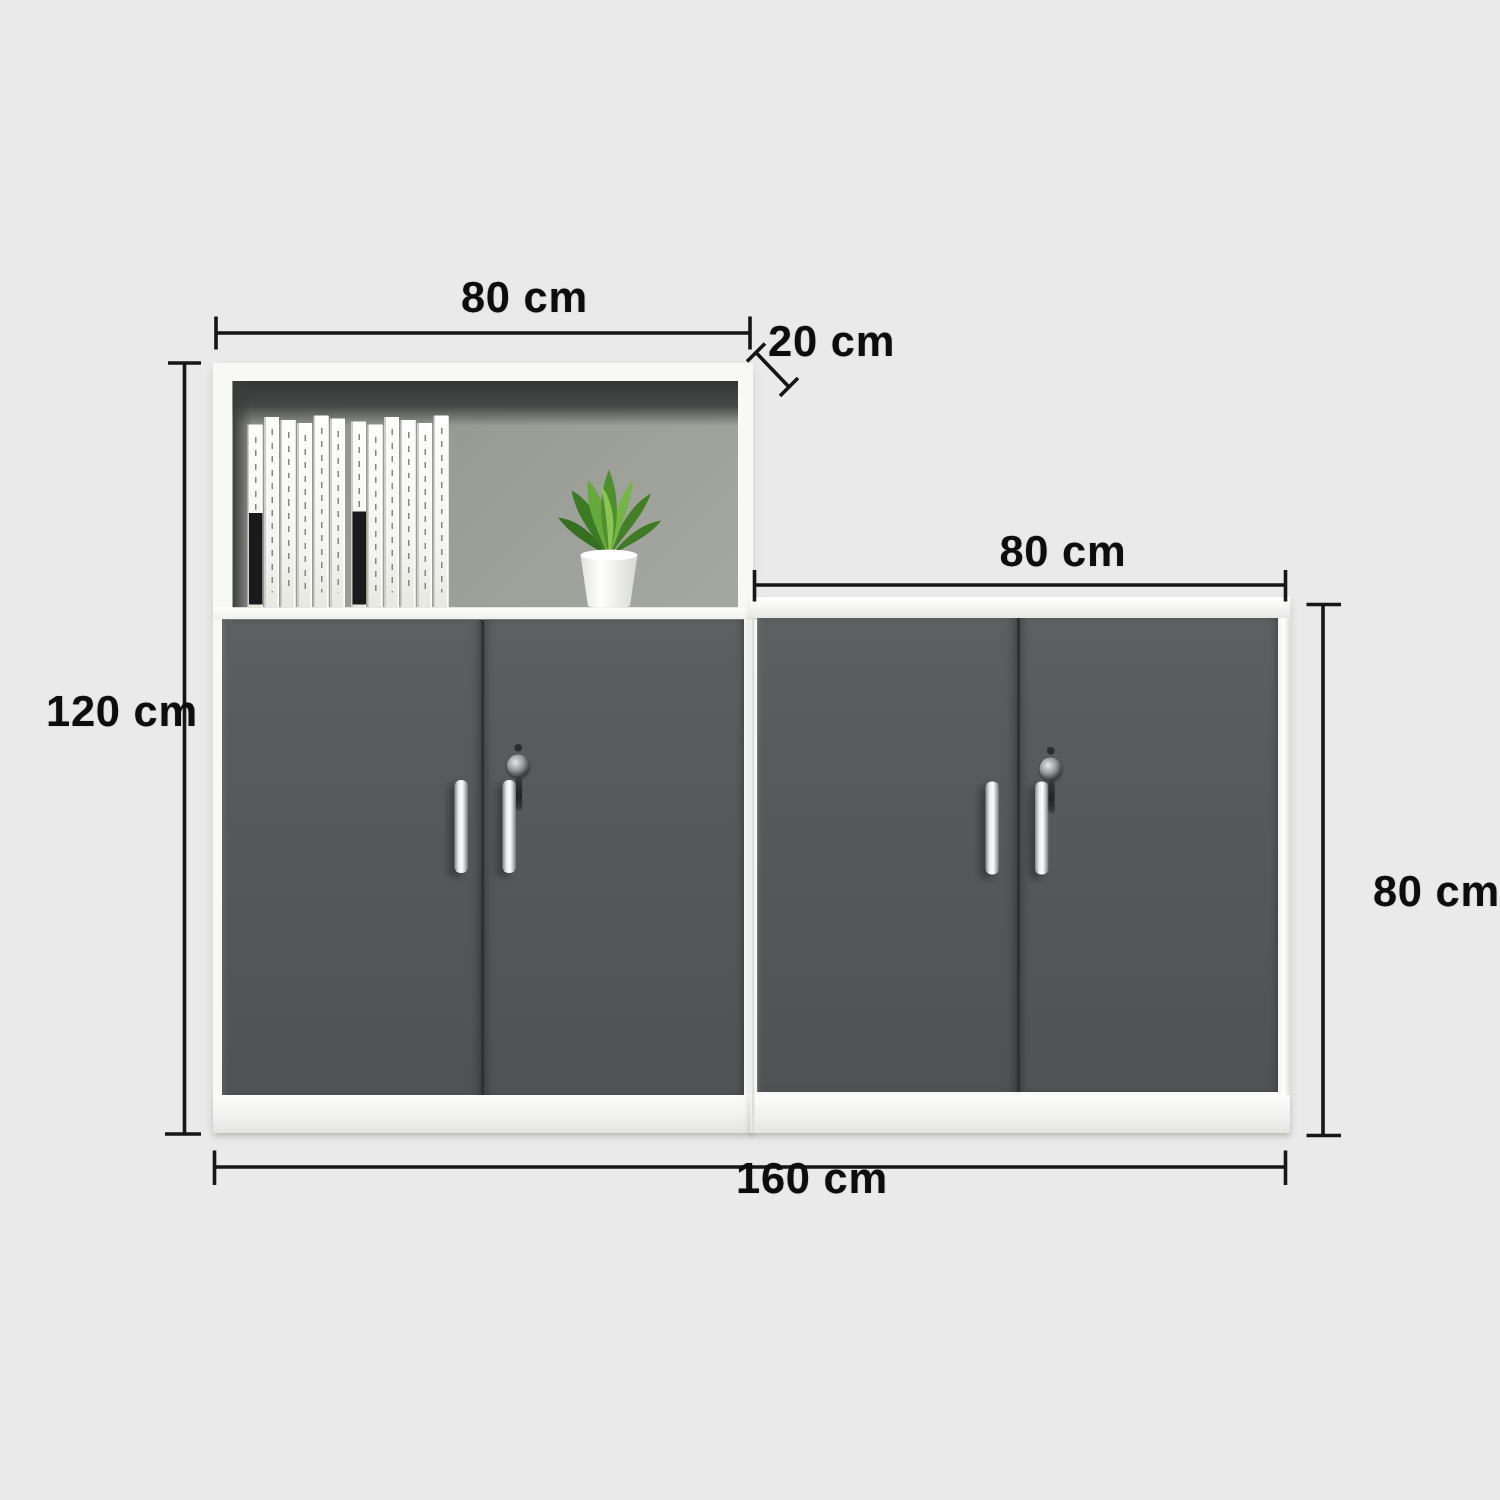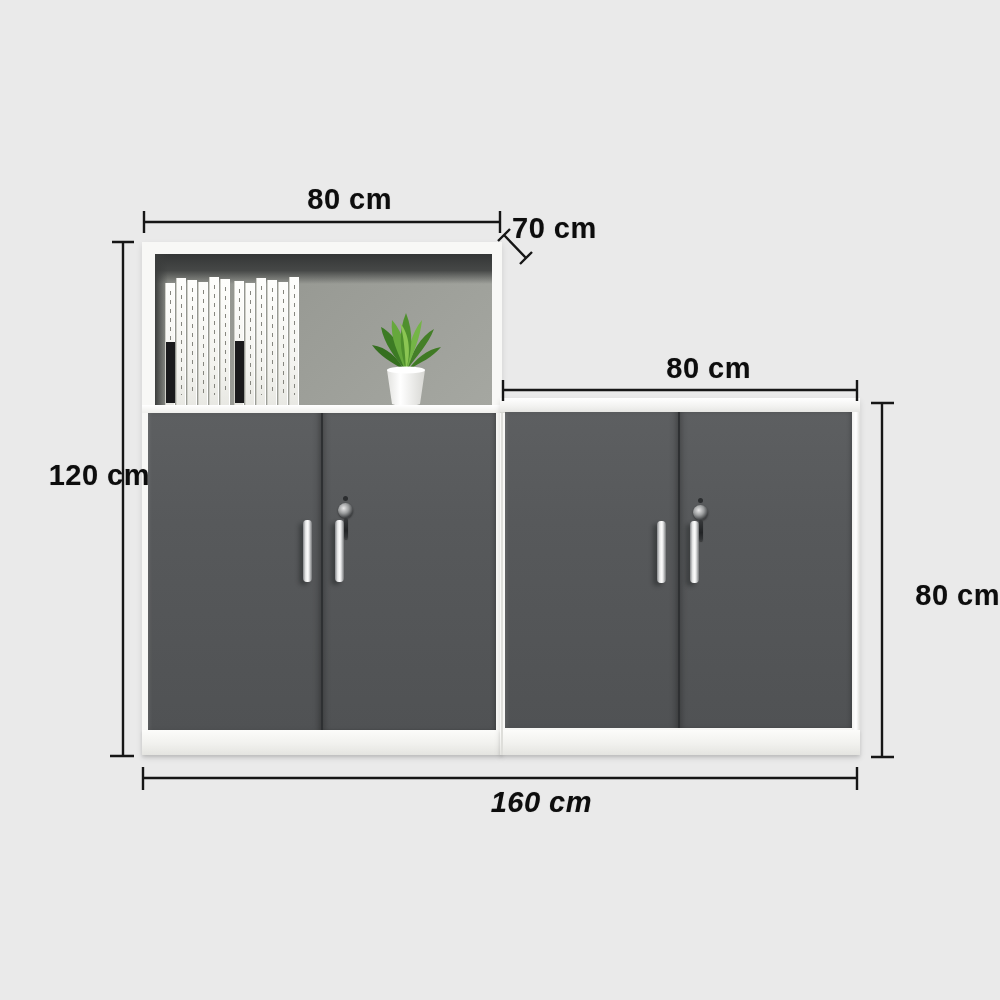--- a/index.html
+++ b/index.html
@@ -75,23 +75,23 @@
   .side-edge{position:absolute;right:0;top:14px;width:8px;bottom:25px;
     background:linear-gradient(90deg,#f2f2ef,#ffffff 50%,#dededa);}
   
   .dims{position:absolute;left:0;top:0;z-index:5;pointer-events:none;}
   .dim-label{position:absolute;z-index:6;color:var(--label-text,#0d0d0d);
     font-size:29px;font-weight:700;letter-spacing:.5px;text-align:right;
     text-shadow:0 0 1px rgba(0,0,0,.25);}
   .lbl-left-width{left:252px;top:183px;width:140px;}
   .lbl-depth{left:512px;top:212px;width:130px;text-align:left;}
   .lbl-right-width{left:611px;top:352px;width:140px;}
-  .lbl-left-height{left:20px;top:459px;width:130px;}
+  .lbl-left-height{left:2px;top:459px;width:130px;}
   .lbl-right-height{left:858px;top:579px;width:142px;}
-  .lbl-total-width{left:432px;top:786px;width:160px;font-style:italic;}
+  .lbl-total-width{left:432px;top:770px;width:160px;}
 </style>
 </head>
 <body>
 
 <div class="canvas">
 
   <div class="unit left-unit">
     <div class="shelf-interior">
       <div class="books">
           <div class="book-spine black" style="height: 122px;"></div>
@@ -162,19 +162,19 @@
       <path d="M144 222 H500 M144 211 V233 M500 211 V233"></path>
       <path d="M504 235 L526 258 M498 241 L510 229 M520 264 L532 252"></path>
       <path d="M503 390 H857 M503 380 V401 M857 380 V401"></path>
       <path d="M123 242 V756 M112 242 H134 M110 756 H134"></path>
       <path d="M882 403 V757 M871 403 H894 M871 757 H894"></path>
       <path d="M143 778 H857 M143 767 V790 M857 767 V790"></path>
     </g>
   </svg>
 
   <div class="dim-label lbl-left-width">80 cm</div>
-  <div class="dim-label lbl-depth">70 cm</div>
+  <div class="dim-label lbl-depth">20 cm</div>
   <div class="dim-label lbl-right-width">80 cm</div>
   <div class="dim-label lbl-left-height">120 cm</div>
   <div class="dim-label lbl-right-height">80 cm</div>
   <div class="dim-label lbl-total-width">160 cm</div>
 
 </div>
 
 </body></html>

